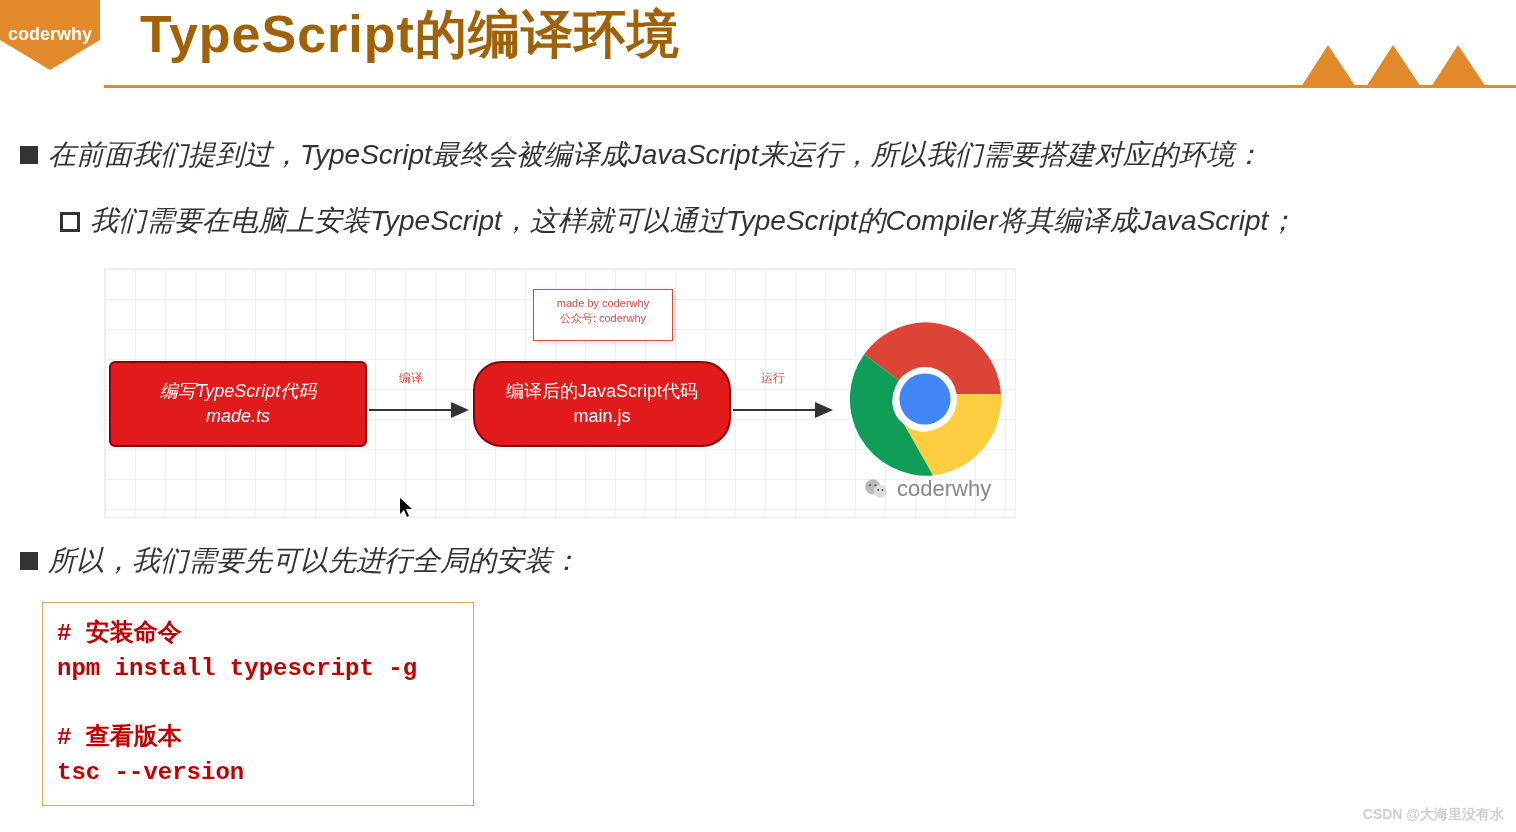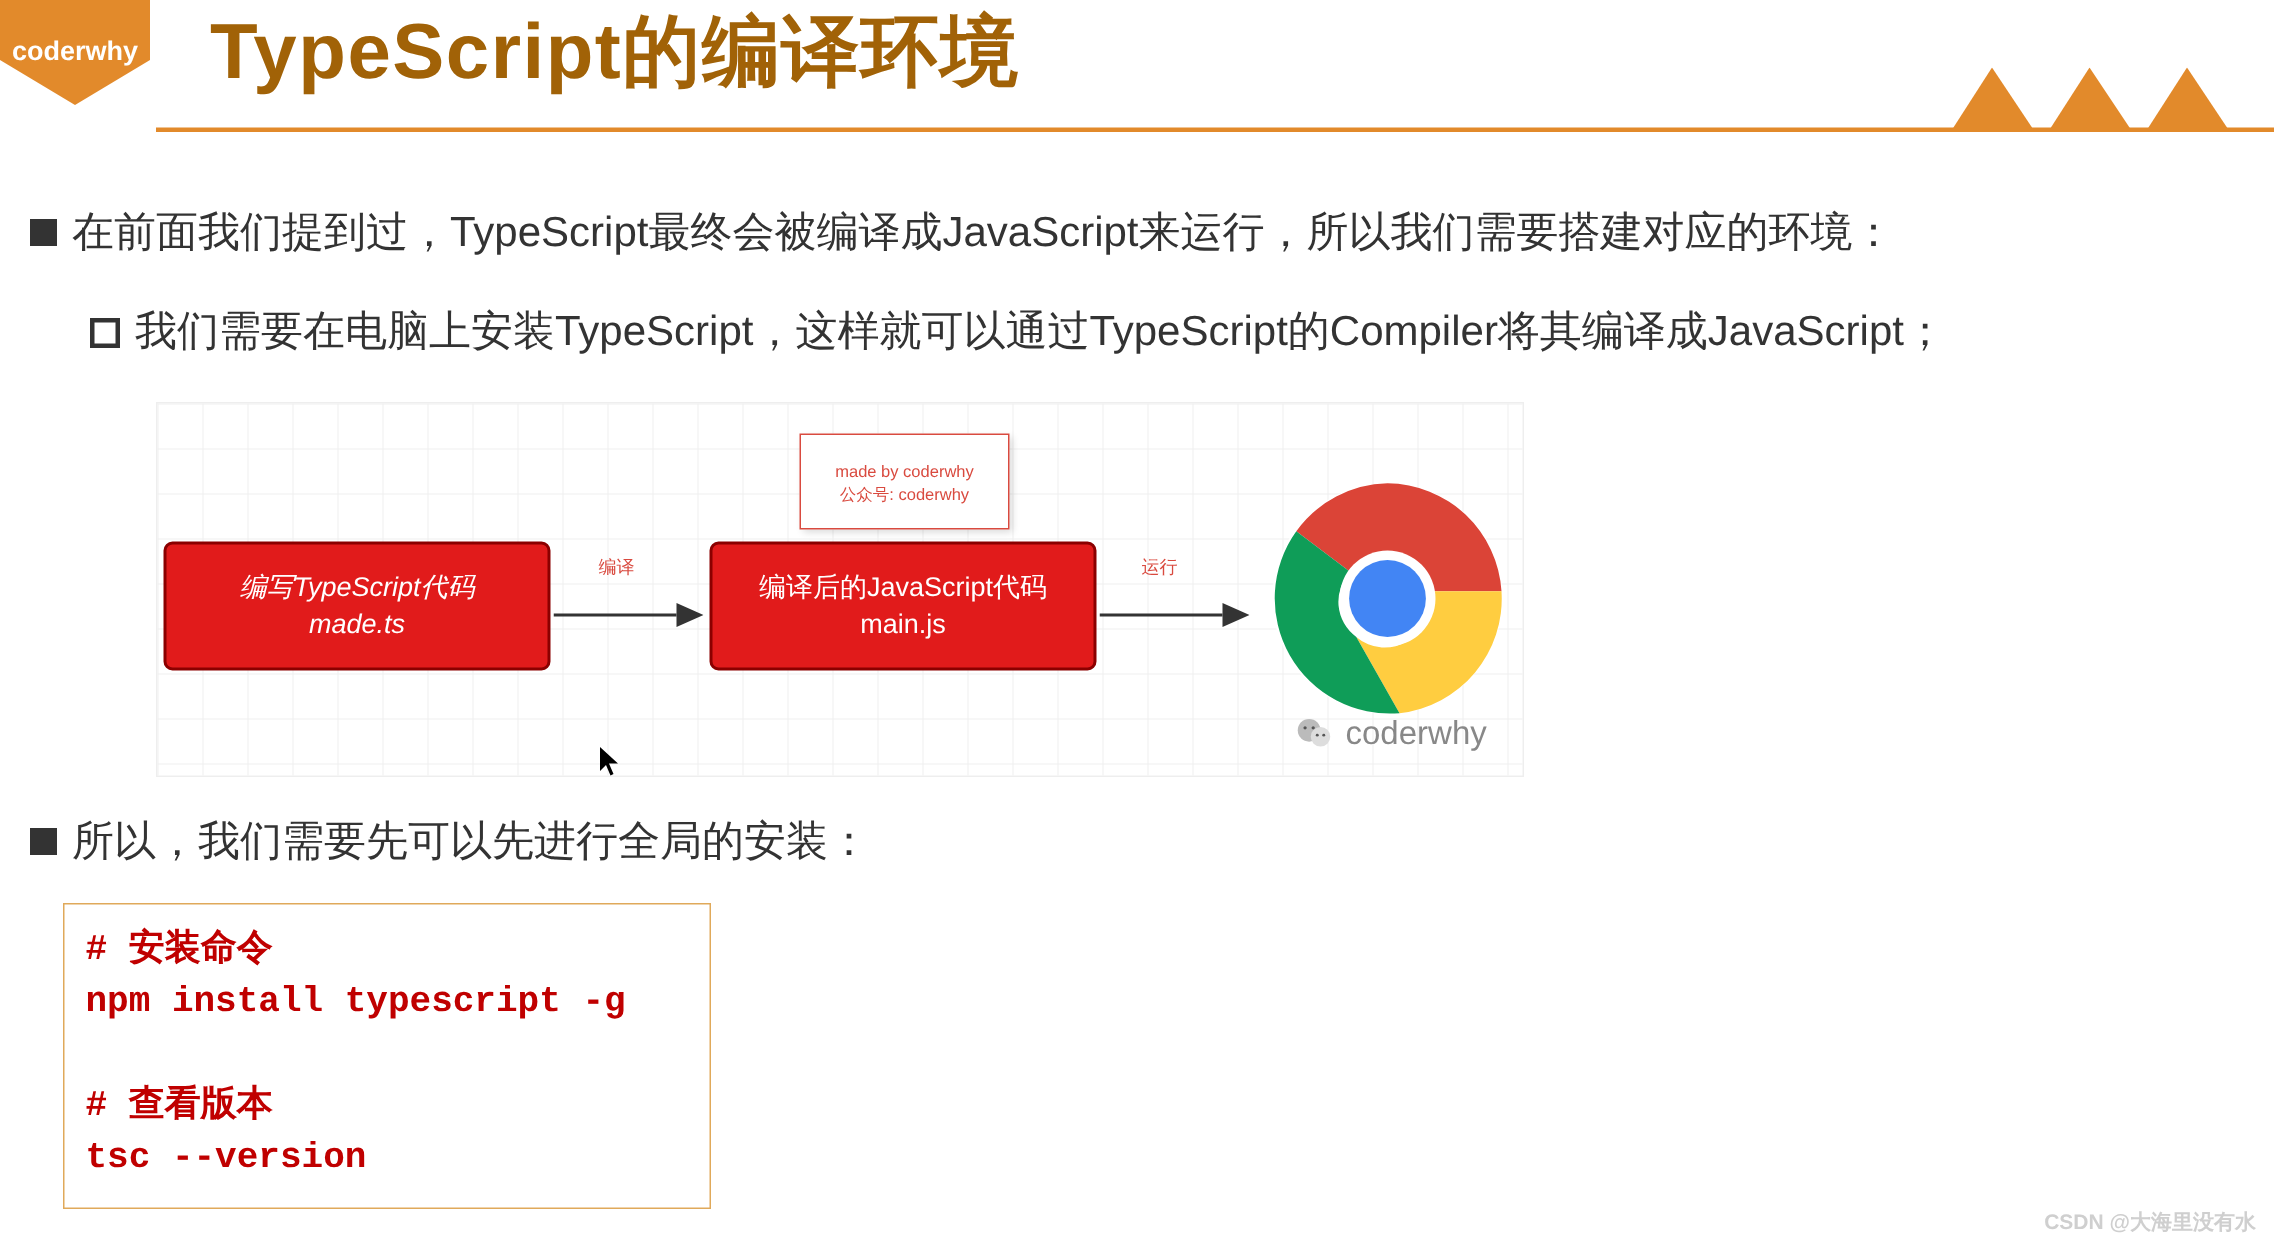--- a/index.html
+++ b/index.html
@@ -73,21 +73,21 @@
     flex: 0 0 auto;
     margin-top: 12px;
   }
   .bullet-square.outline {
     background: #fff;
     border: 3px solid #333;
     width: 14px;
     height: 14px;
     margin-top: 12px;
   }
-  .bullet-text { flex: 1 1 auto; }
+  .bullet-text { flex: 1 1 auto; font-style: italic; }
 
   
   .diagram {
     margin: 26px 0 20px 84px;
     width: 910px;
     height: 248px;
     position: relative;
     background-color: #ffffff;
     background-image:
       linear-gradient(#eee 1px, transparent 1px),
@@ -100,41 +100,41 @@
     left: 428px;
     top: 20px;
     width: 138px;
     height: 44px;
     border: 1px solid #d94a3f;
     background: #fff;
     box-shadow: 2px 2px 5px rgba(0,0,0,0.15);
     font-size: 11px;
     color: #d94a3f;
     text-align: center;
-    padding-top: 18px;
+    padding-top: 6px;
     line-height: 1.4;
   }
   .diagram .box {
     position: absolute;
     width: 254px;
     height: 82px;
     background: #e11b1b;
     border: 2px solid #8b0000;
     border-radius: 6px;
     color: #fff;
     font-size: 18px;
     text-align: center;
     display: flex;
     flex-direction: column;
     align-items: center;
     justify-content: center;
     line-height: 1.4;
   }
   .diagram .box1 { left: 4px;  top: 92px; font-style: italic; }
-  .diagram .box2 { left: 368px; top: 92px; }
+  .diagram .box2 { left: 368px; top: 92px; border-radius: 29px; }
   .diagram .arrow {
     position: absolute;
     top: 126px;
     height: 30px;
     display: flex;
     align-items: center;
   }
   .diagram .arrow1 { left: 264px; width: 100px; }
   .diagram .arrow2 { left: 628px; width: 100px; }
   .diagram .arrow svg { width: 100%; height: 30px; }

